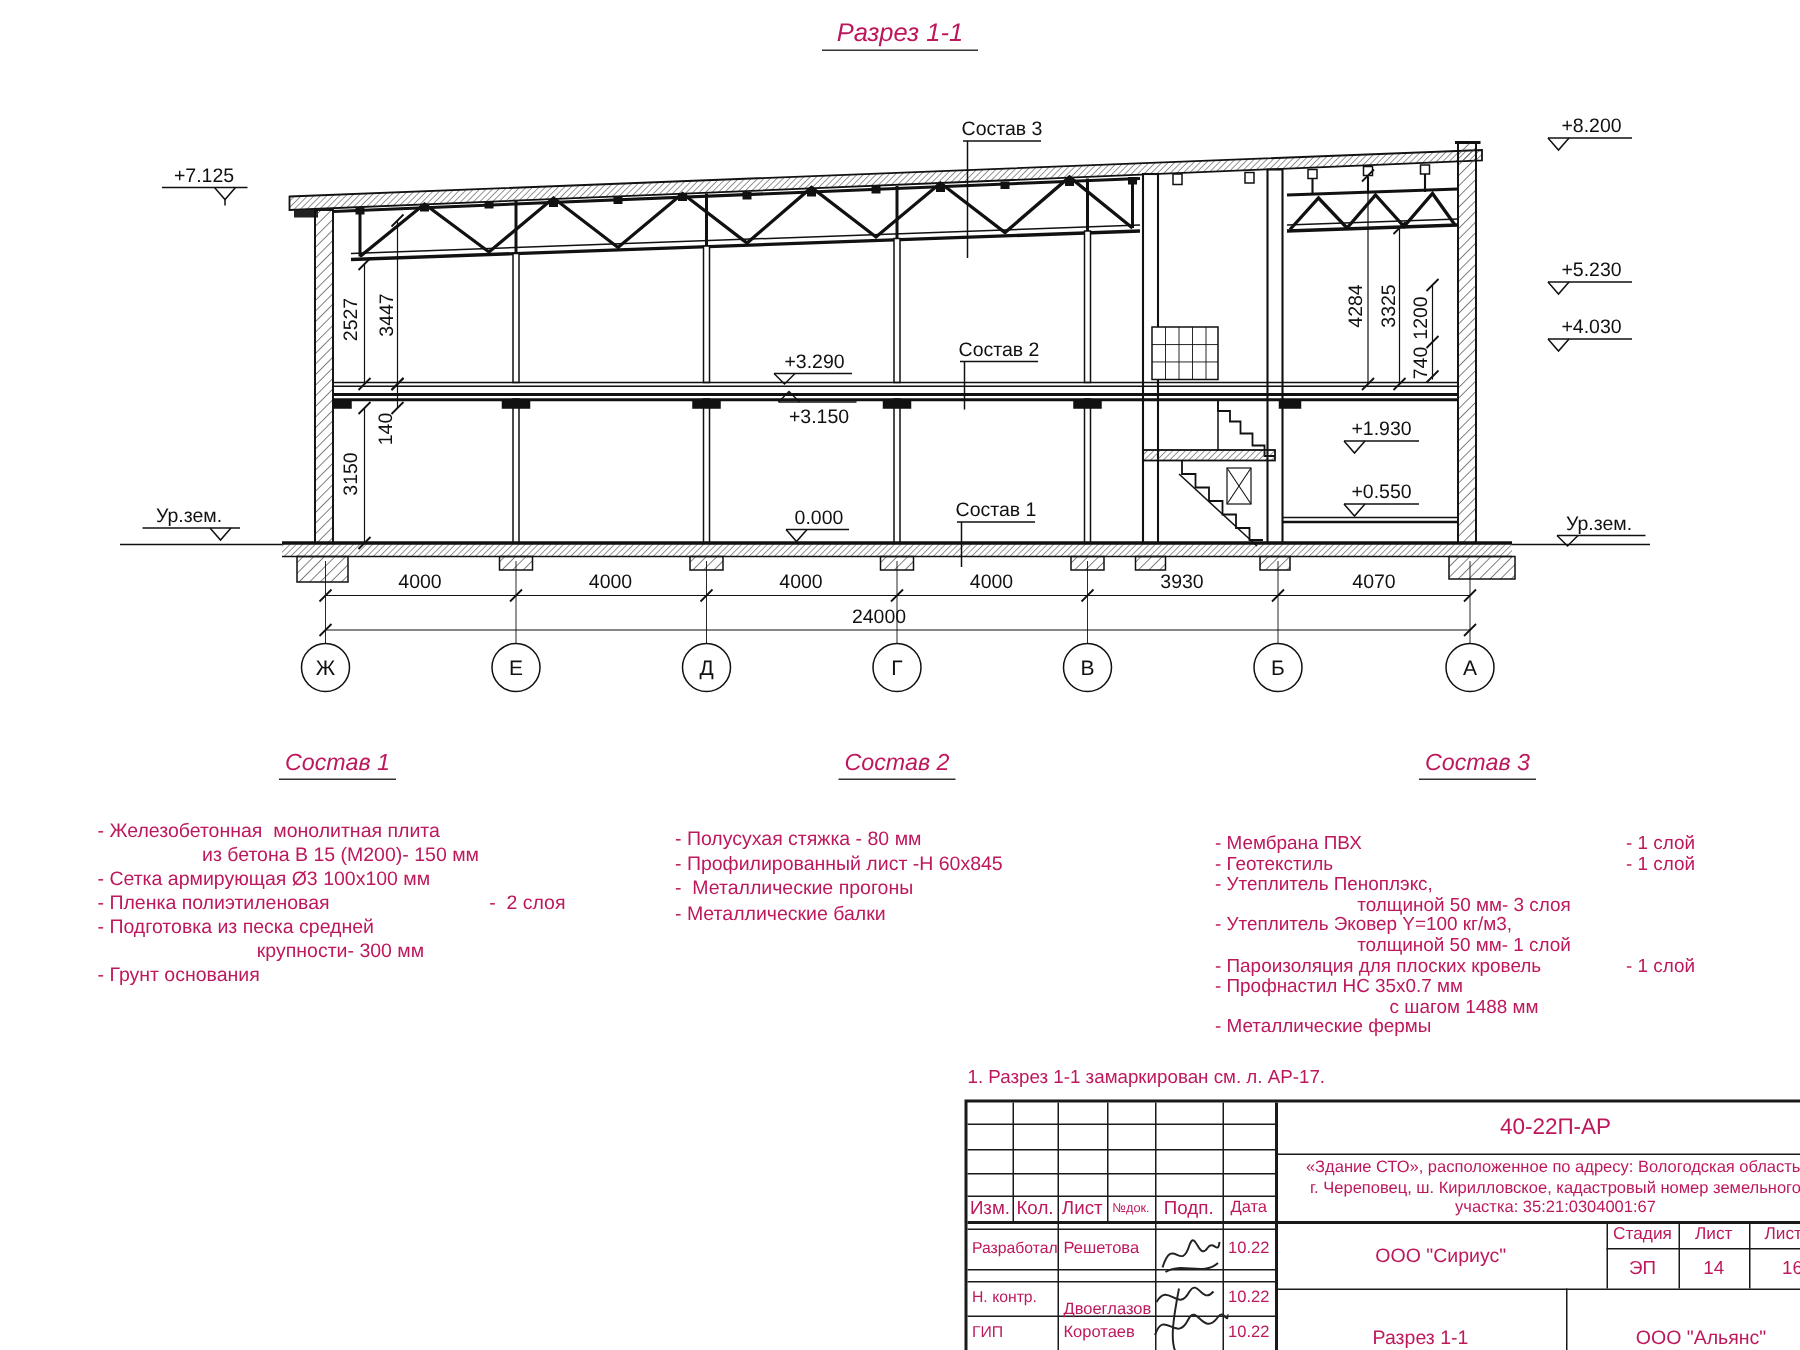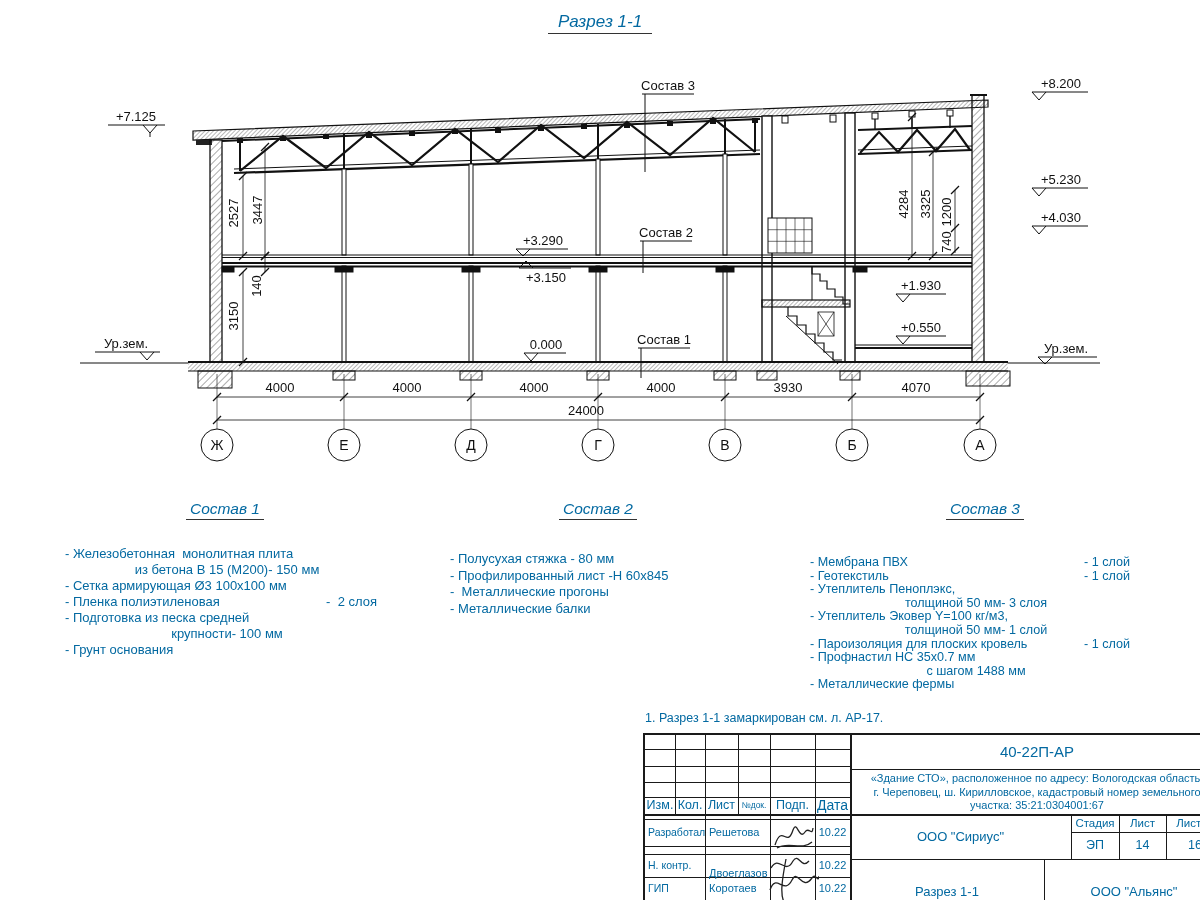--- a/index.html
+++ b/index.html
@@ -1,17 +1,17 @@
 <!DOCTYPE html>
 <html><head>
 <meta charset="utf-8">
 <style>
   html,body{margin:0;padding:0;background:#fff;}
   .page{position:relative;width:1200px;height:900px;overflow:hidden;background:#fff;
-        font-family:"Liberation Sans", sans-serif;color:#0369a1;}
+        font-family:"Liberation Sans", sans-serif;color:#be185d;}
   .abs{position:absolute;}
   .title{left:0;top:12px;width:1200px;text-align:center;font-size:17px;font-style:italic;}
   .title span{border-bottom:1.5px solid #333;padding:0 10px 2px 10px;}
   svg{display:block;}
   svg text{font-family:"Liberation Sans", sans-serif;fill:#111;}
   .dwg-label{font-size:13px;}
   .axis-letter{font-size:14px;}
   .list-head{top:500px;width:200px;text-align:center;font-size:15.5px;font-style:italic;}
   .list-head span{border-bottom:1.3px solid #333;padding:0 4px 2px 4px;}
   .list{font-size:13px;line-height:16px;}
@@ -347,21 +347,21 @@
     <div class="lrow">
         <span class="lt">- Пленка полиэтиленовая</span>
         <span class="lv">-  2 слоя</span>
       </div>
     <div class="lrow">
         <span class="lt">- Подготовка из песка средней</span>
         <span class="lv"></span>
       </div>
     <div class="lrow ind">
         <span class="lt">крупности</span>
-        <span class="lv">- 100 мм</span>
+        <span class="lv">- 300 мм</span>
       </div>
     <div class="lrow">
         <span class="lt">- Грунт основания</span>
         <span class="lv"></span>
       </div>
   </div>
 
   <div class="abs list" style="left:450px;top:551px;width:280px;line-height:16.5px">
     <div class="lrow">
         <span class="lt">- Полусухая стяжка - 80 мм</span>
@@ -447,21 +447,21 @@
 
     <div class="hl" style="left:205px;top:34px;width:374px"></div>
     <div class="hl" style="left:426px;top:97px;width:153px"></div>
     <div class="hl" style="left:205px;top:124px;width:374px"></div>
 
     <div class="cell cc" style="left:0;top:62px;width:30px;height:17px;line-height:17px;font-size:12.5px">Изм.</div>
     <div class="cell cc" style="left:30px;top:62px;width:30px;height:17px;line-height:17px;font-size:12.5px">Кол.</div>
     <div class="cell cc" style="left:60px;top:62px;width:33px;height:17px;line-height:17px;font-size:12.5px">Лист</div>
     <div class="cell cc" style="left:93px;top:62px;width:32px;height:17px;line-height:17px;font-size:8.5px">№док.</div>
     <div class="cell cc" style="left:125px;top:62px;width:45px;height:14px;line-height:17px;font-size:12.5px">Подп.</div>
-    <div class="cell cc" style="left:170px;top:62px;width:35px;height:17px;line-height:17px;font-size:14px">Дата</div>
+    <div class="cell cc" style="left:170px;top:62px;width:35px;height:17px;line-height:17px;font-size:11px">Дата</div>
 
     <div class="cell" style="left:3px;top:84px;width:57px;height:27px;line-height:27px;font-size:10.5px">Разработал</div>
     <div class="cell" style="left:64px;top:84px;width:61px;height:27px;line-height:27px;font-size:11px">Решетова</div>
     <div class="cell cc" style="left:170px;top:84px;width:35px;height:27px;line-height:27px;font-size:11px">10.22</div>
     <div class="cell" style="left:3px;top:119px;width:57px;height:23px;line-height:23px;font-size:10.5px">Н. контр.</div>
     <div class="cell" style="left:64px;top:127px;width:61px;height:23px;line-height:23px;font-size:11px">Двоеглазов</div>
     <div class="cell cc" style="left:170px;top:119px;width:35px;height:23px;line-height:23px;font-size:11px">10.22</div>
     <div class="cell" style="left:3px;top:142px;width:57px;height:23px;line-height:23px;font-size:10.5px">ГИП</div>
     <div class="cell" style="left:64px;top:142px;width:61px;height:23px;line-height:23px;font-size:11px">Коротаев</div>
     <div class="cell cc" style="left:170px;top:142px;width:35px;height:23px;line-height:23px;font-size:11px">10.22</div>

